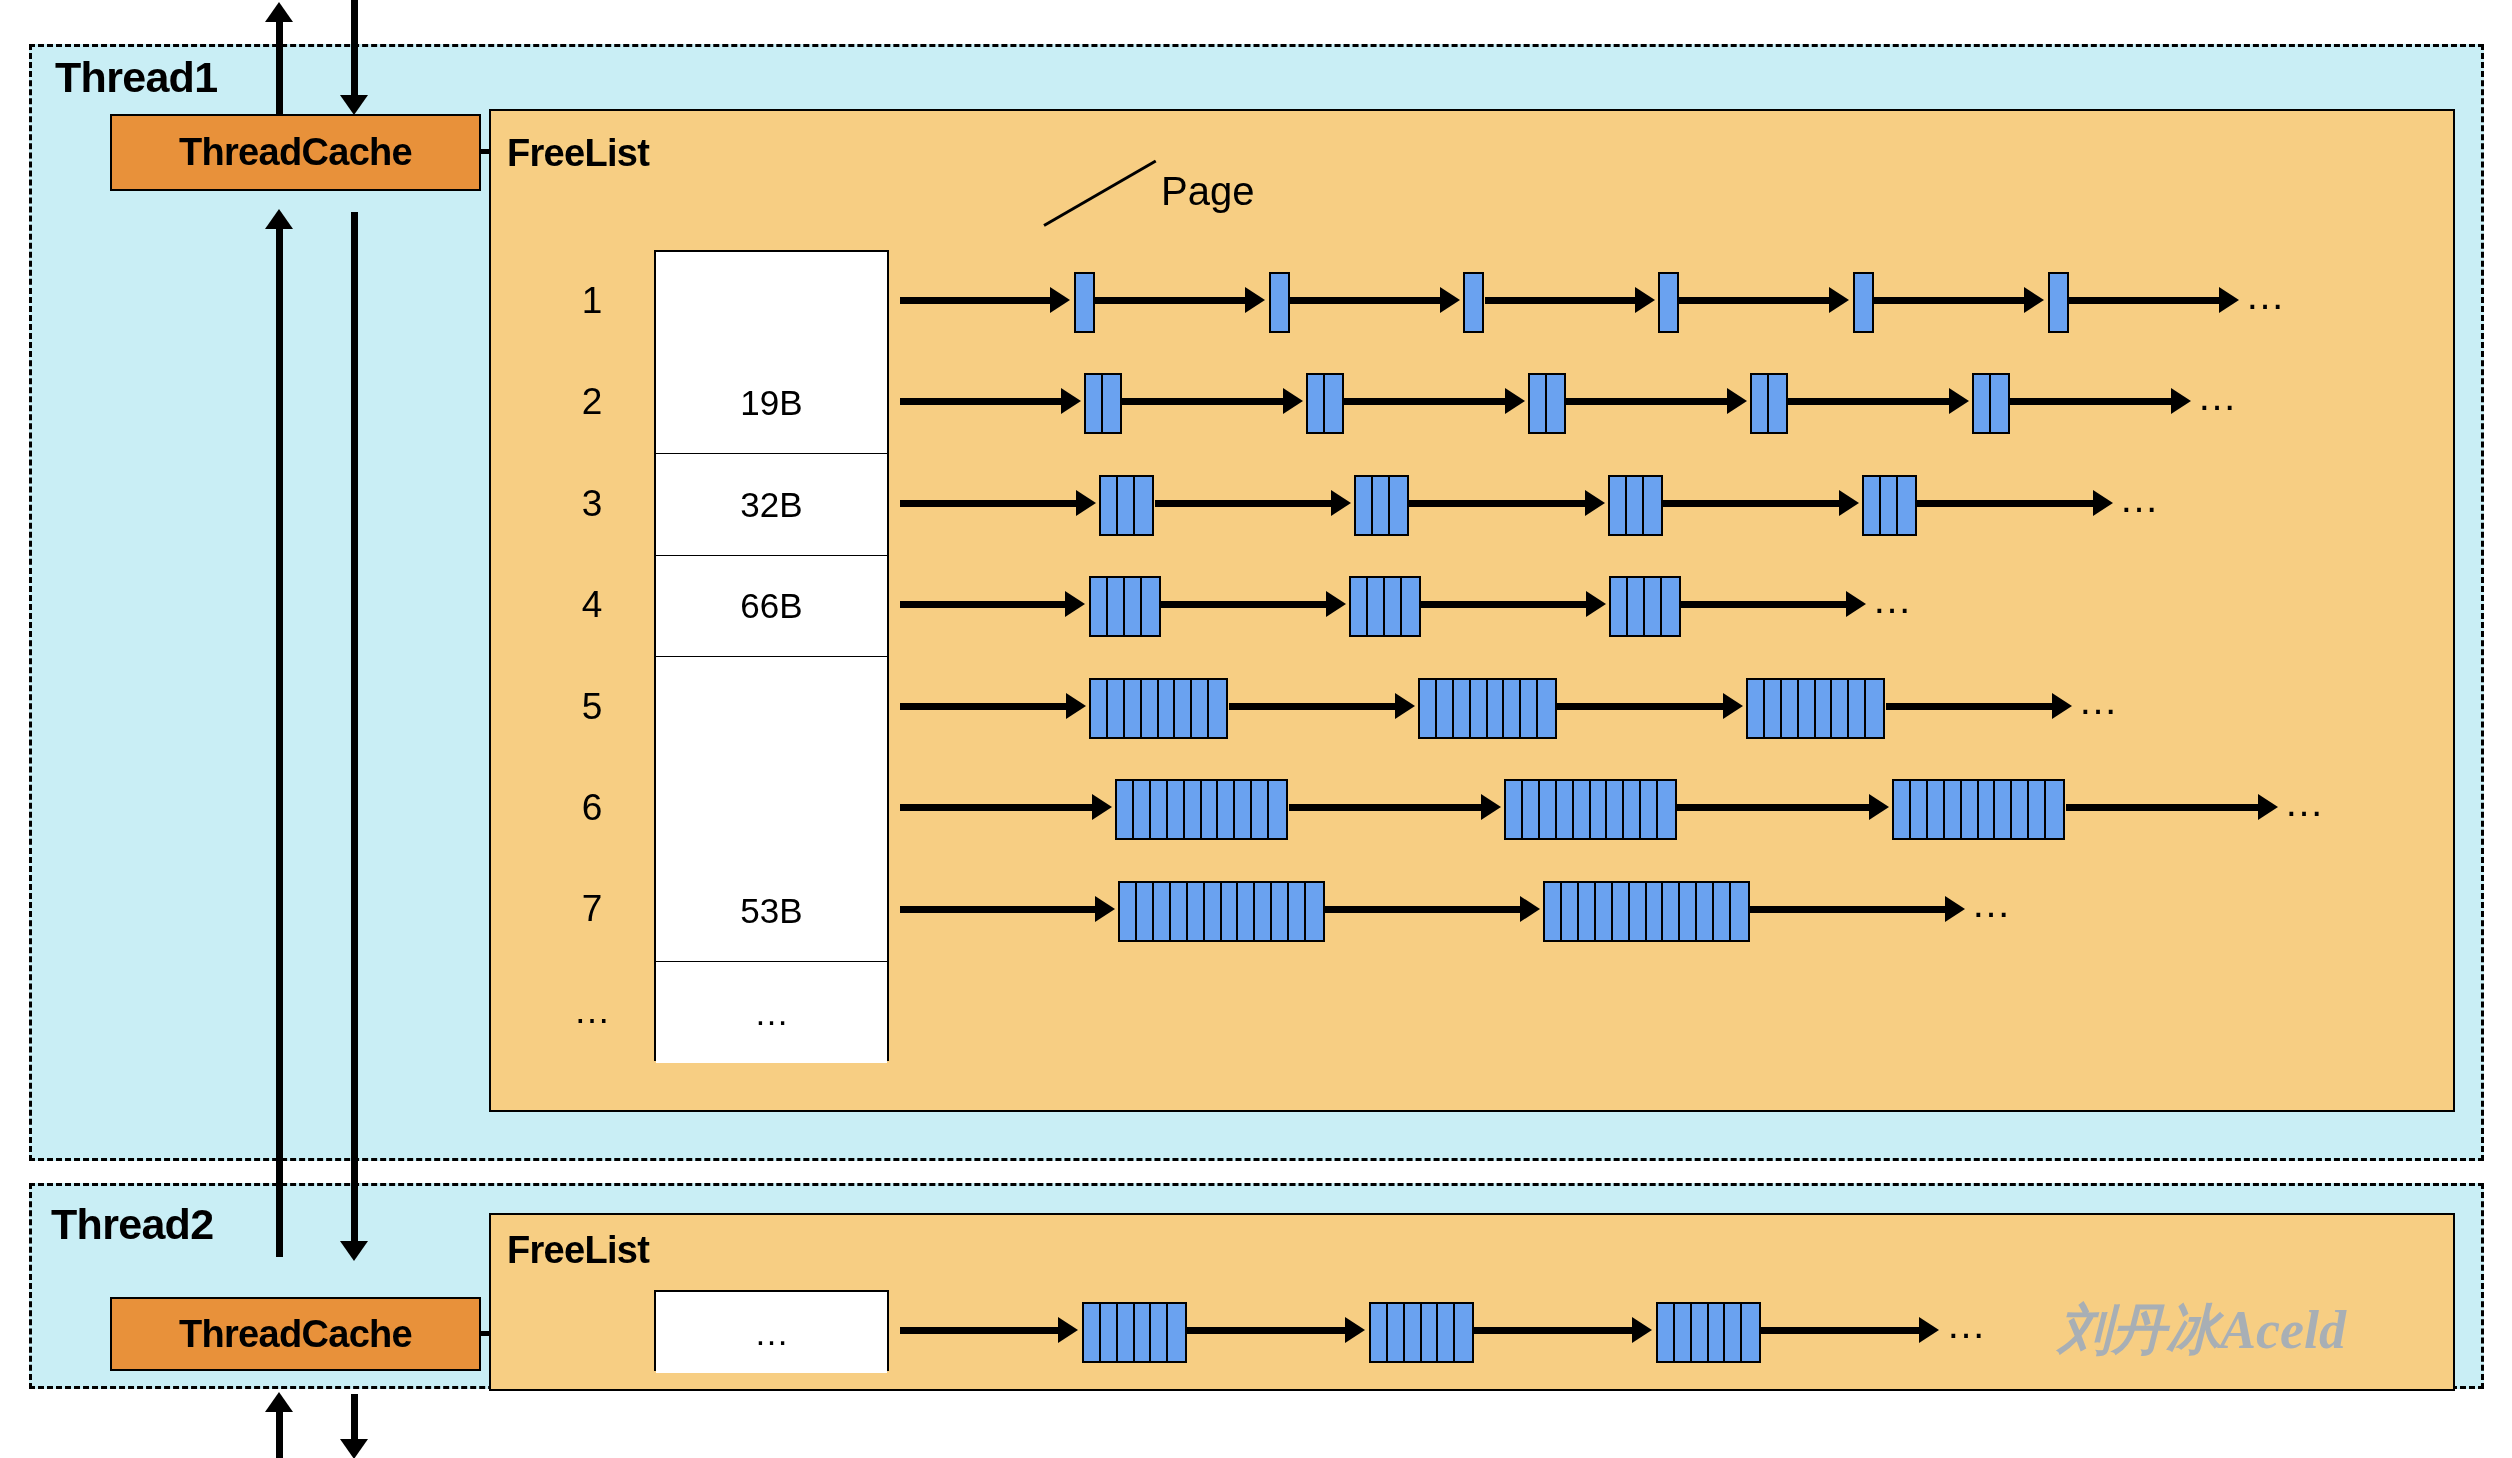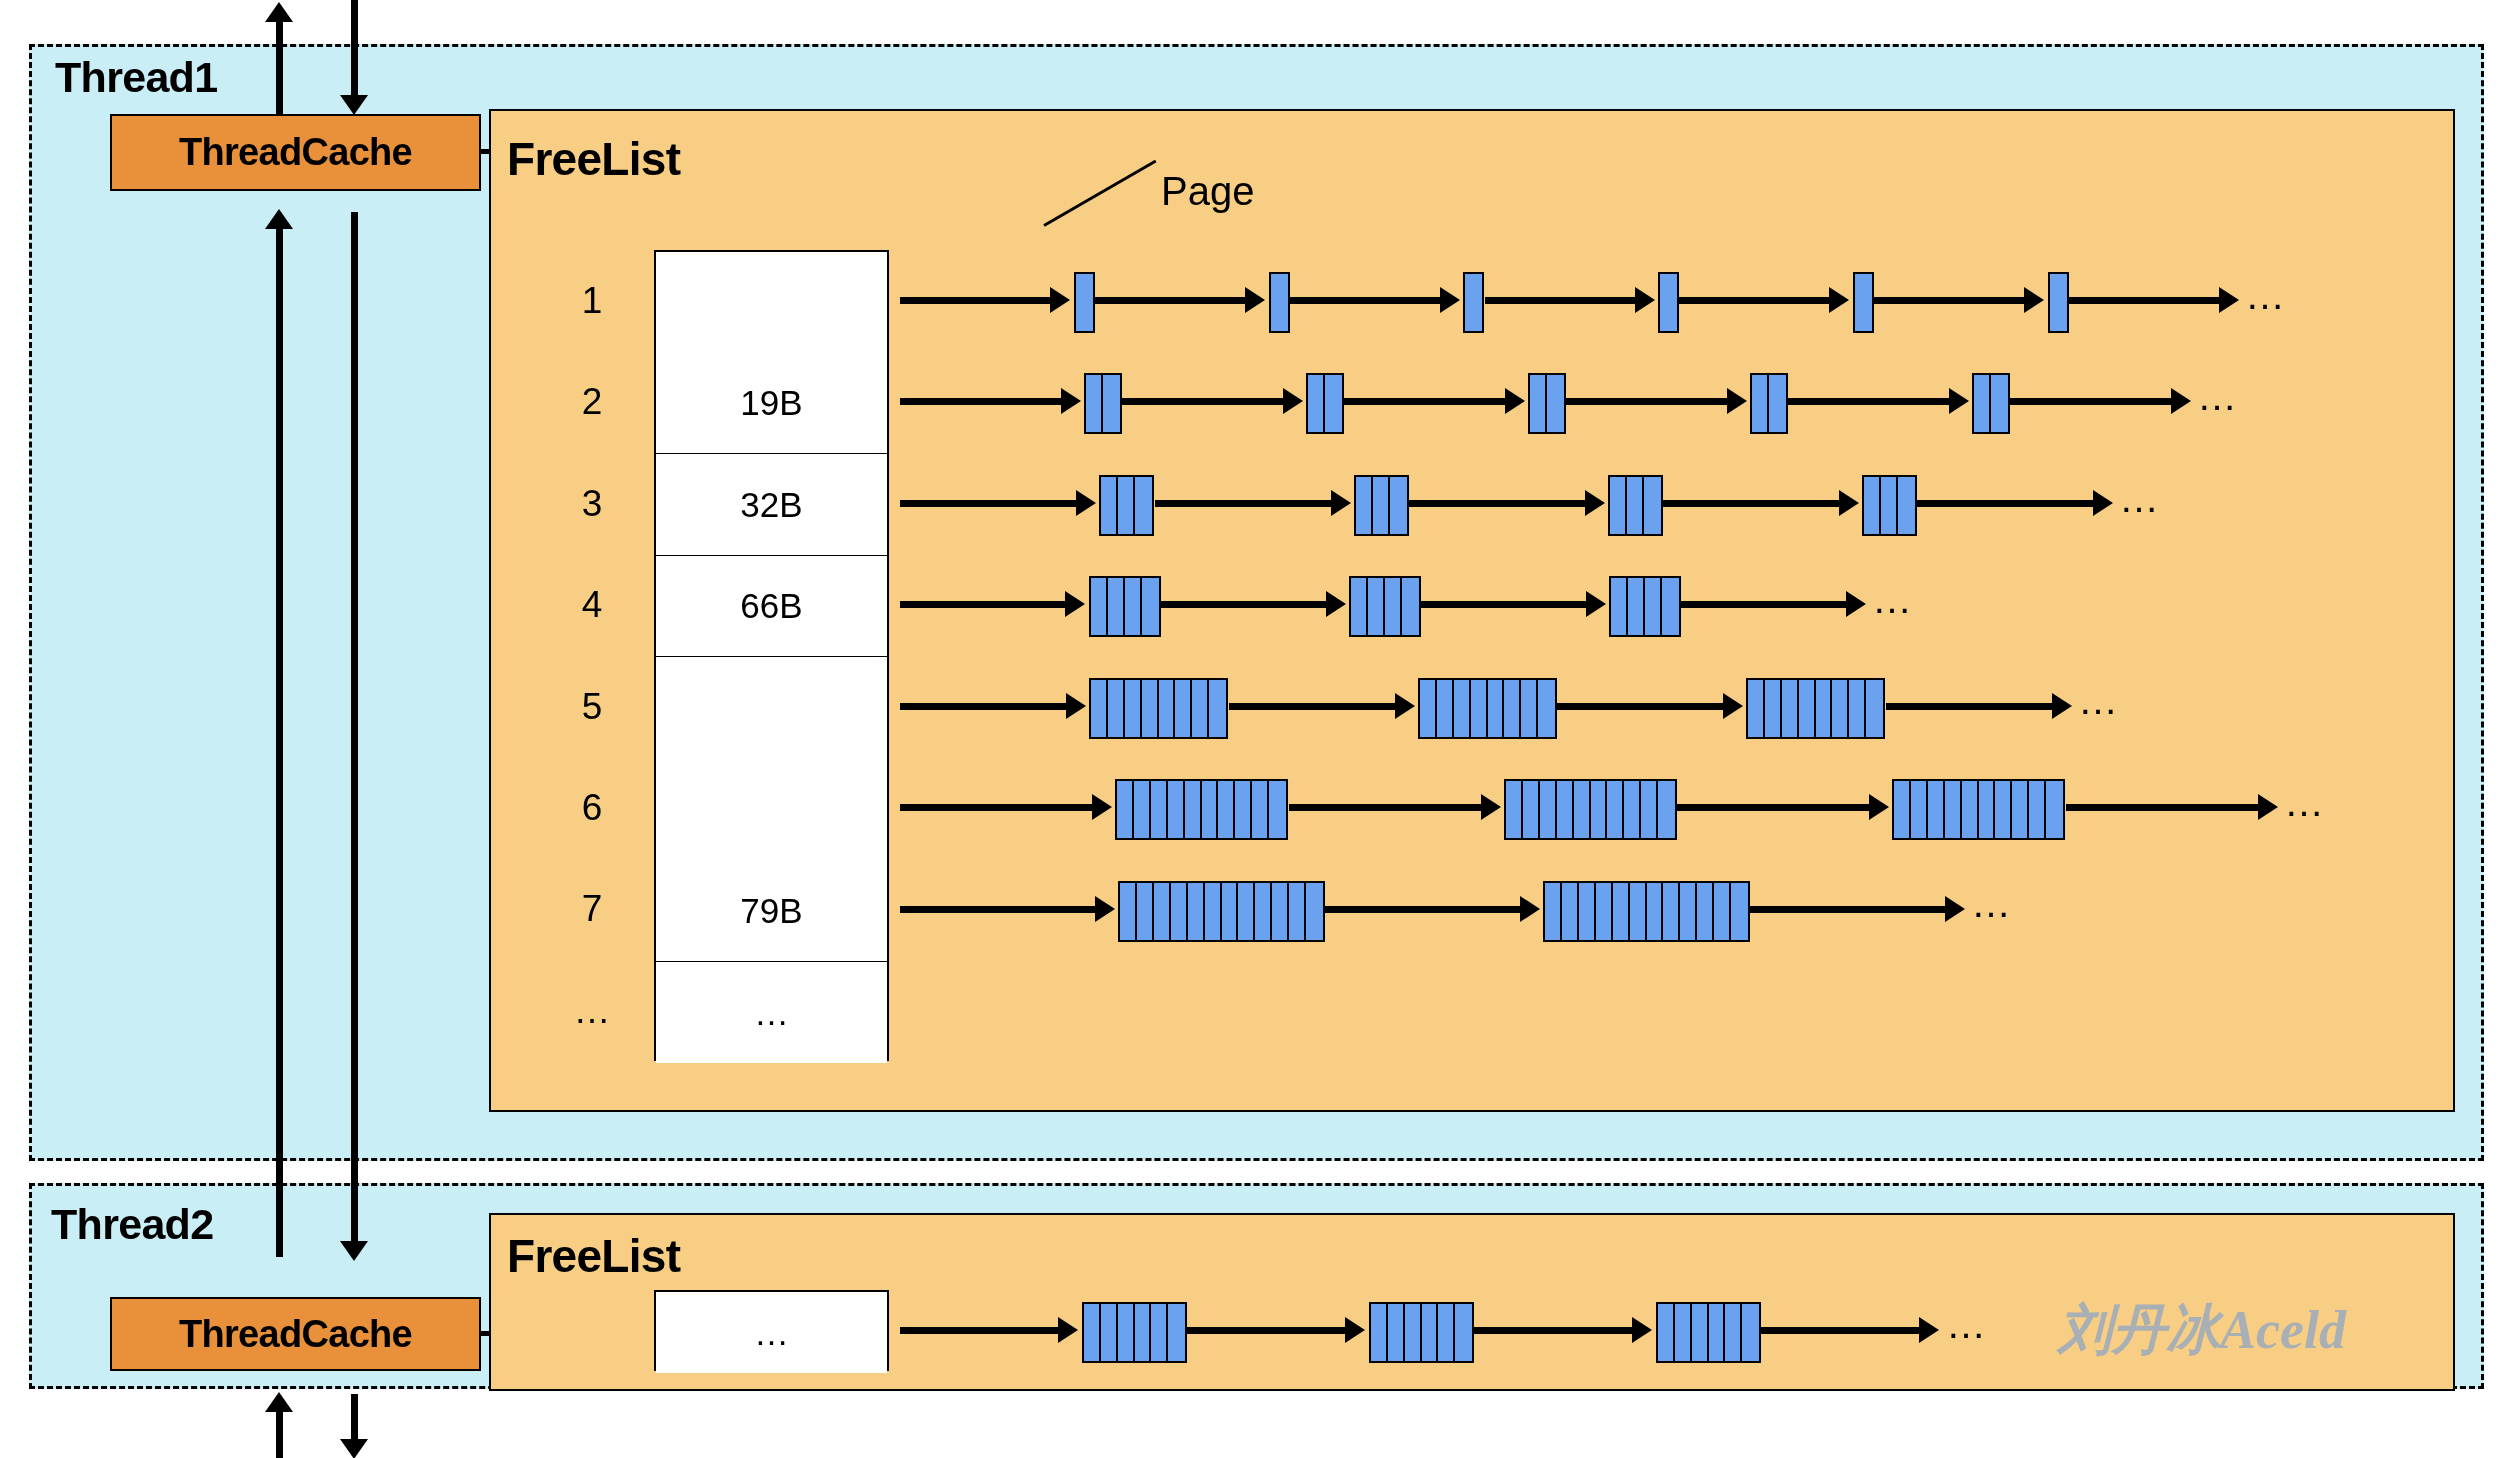--- a/index.html
+++ b/index.html
@@ -41,21 +41,21 @@
 
   
   .freelist-panel{
     position:absolute;
     background:#F7CE83;
     border:2.9px solid #000;
     box-sizing:border-box;
   }
   .freelist-title{
     position:absolute;
-    font-weight:bold;font-size:46px;color:#000;
+    font-weight:bold;font-size:38px;color:#000;
     letter-spacing:-0.7px;white-space:nowrap;
   }
   .index-cell{
     position:absolute;
     font-size:37px;color:#000;
     width:66px;text-align:center;
     display:flex;align-items:center;justify-content:center;
   }
 
   
@@ -154,21 +154,21 @@
     <div class="thread-panel" style="left: 29px; top: 44px; width: 2455px; height: 1117px;"></div>
     <div class="thread-label" style="left: 55px; top: 53px;">Thread1</div>
     <div class="threadcache-box" style="left: 110px; top: 114px; width: 371px; height: 77px;">ThreadCache</div>
     <div class="connector-dash" style="left: 481px; top: 149px; width: 26.5px;"></div>
     <div class="freelist-panel" style="left: 489px; top: 109px; width: 1966px; height: 1003px;"></div>
     <div class="freelist-title" style="left: 507px; top: 132px;">FreeList</div>
     <div class="size-table" style="left: 654px; top: 250px; width: 235px; height: 811px;">
       <div class="size-cell" style="top: 101px; height: 101px;">19B</div>
       <div class="size-cell" style="top: 203px; height: 101px;">32B</div>
       <div class="size-cell" style="top: 304px; height: 101px;">66B</div>
-      <div class="size-cell" style="top: 609px; height: 101px;">79B</div>
+      <div class="size-cell" style="top: 609px; height: 101px;">53B</div>
       <div class="size-cell last" style="top: 710px; height: 101px;">…</div>
     </div>
     <div class="index-cell" style="left: 559px; top: 250px; height: 101px;">1</div>
     <div class="index-cell" style="left: 559px; top: 351px; height: 101px;">2</div>
     <div class="index-cell" style="left: 559px; top: 453px; height: 101px;">3</div>
     <div class="index-cell" style="left: 559px; top: 554px; height: 101px;">4</div>
     <div class="index-cell" style="left: 559px; top: 656px; height: 101px;">5</div>
     <div class="index-cell" style="left: 559px; top: 757px; height: 101px;">6</div>
     <div class="index-cell" style="left: 559px; top: 858px; height: 101px;">7</div>
     <div class="index-cell" style="left: 559px; top: 960px; height: 101px;">…</div>

